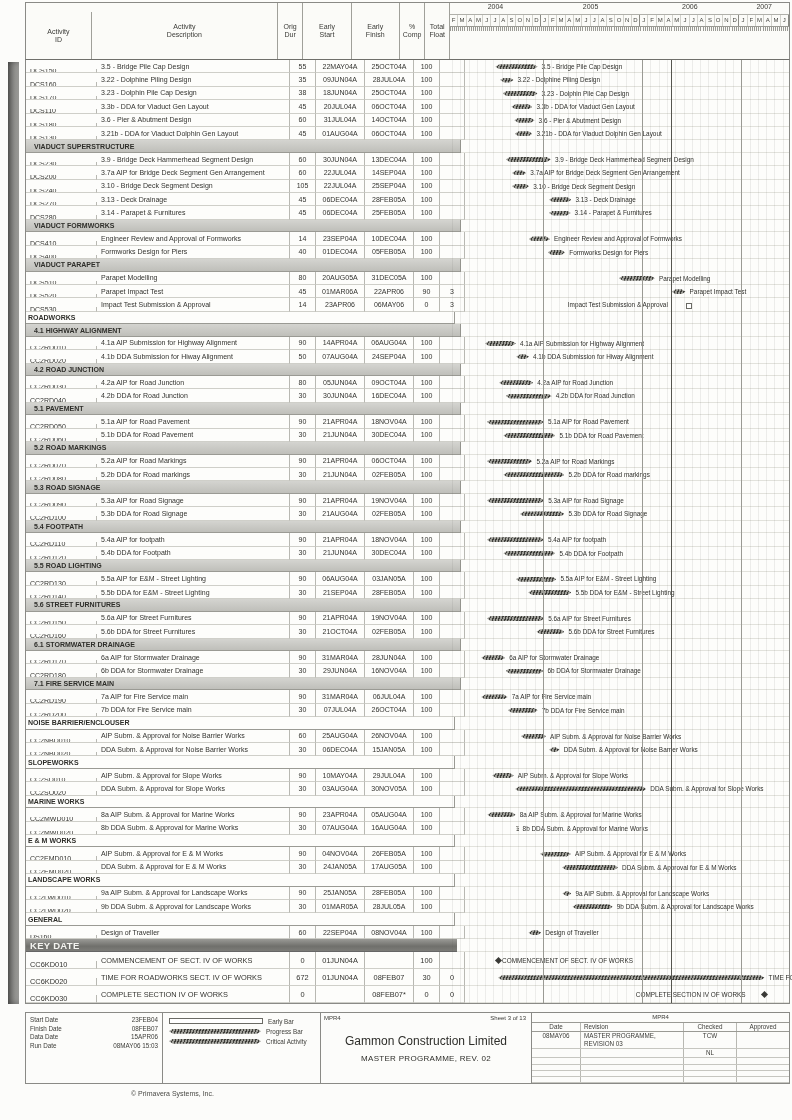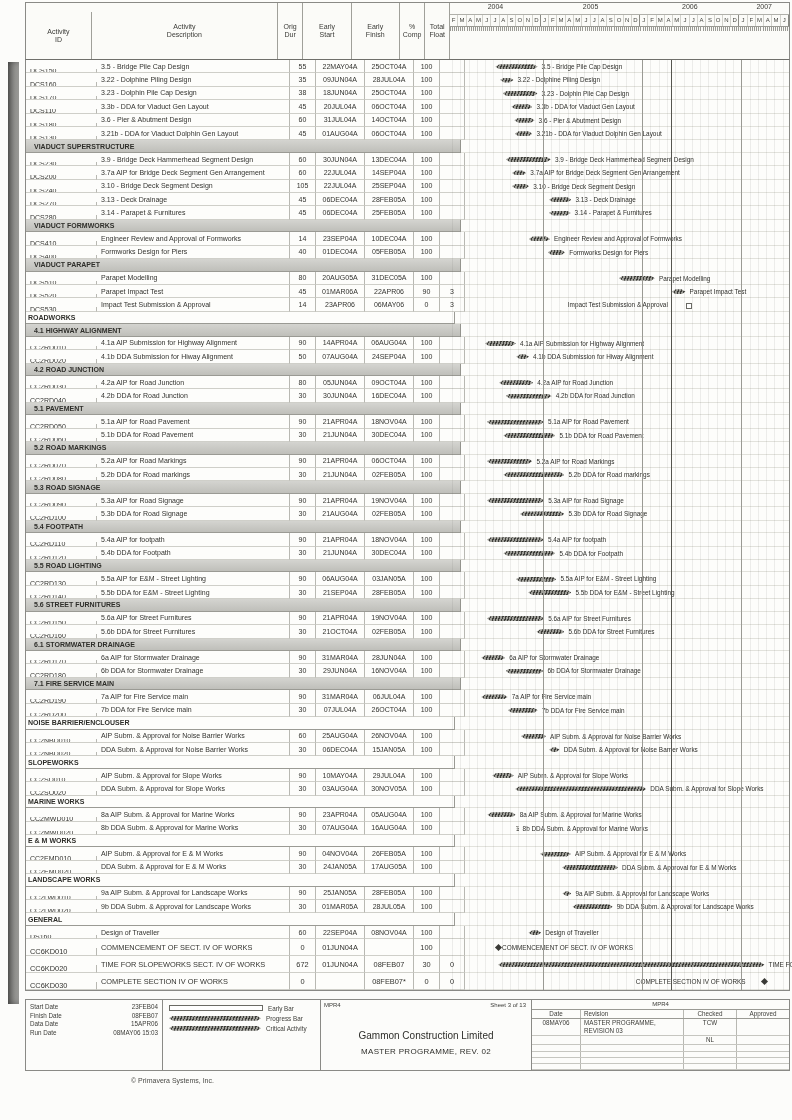--- a/index.html
+++ b/index.html
@@ -59,21 +59,21 @@
   .frow{display:flex;justify-content:space-between;line-height:8.5px;color:#3c3c38;}
   .flegend{width:145px;padding:3px 6px 0 6px;}
   .lrow{display:flex;align-items:center;height:10px;color:#3c3c38;}
   .lbar{width:92px;height:5px;margin-right:5px;
         background:repeating-linear-gradient(110deg,#3e3e3a 0 1.2px,#9e9e98 1.2px 2.9px);
         clip-path:polygon(0 50%,4px 0,calc(100% - 4px) 0,100% 50%,calc(100% - 4px) 100%,4px 100%);}
   .lbar.hollow{background:#fff;border:1px solid #6a6a64;height:4px;clip-path:none;}
   .ftitle{width:210px;position:relative;text-align:center;}
   .fcode{position:absolute;left:3px;top:2px;font-size:6px;color:#3c3c38;}
   .fsheet{position:absolute;right:5px;top:2px;font-size:6px;color:#3c3c38;}
-  .fcompany{margin-top:30px;font-size:10px;color:#2e2e2a;}
+  .fcompany{margin-top:21px;font-size:12px;color:#2e2e2a;}
   .fprog{margin-top:6px;font-size:8px;color:#2e2e2a;letter-spacing:.3px;}
   .frev{flex:1;display:flex;flex-direction:column;}
   .frev-h{text-align:center;font-size:6px;border-bottom:1px solid #9a9a94;line-height:9px;color:#3c3c38;}
   .frev-cols{display:flex;border-bottom:1px solid #9a9a94;line-height:8px;text-align:center;color:#3c3c38;}
   .frev-r{display:flex;border-bottom:1px solid #c6c6c0;line-height:8px;text-align:center;color:#3c3c38;flex:1;}
   .rc1{width:48px;border-right:1px solid #b8b8b2;}
   .rc2{flex:1;border-right:1px solid #b8b8b2;text-align:left;padding-left:3px;}
   .rc3{width:52px;border-right:1px solid #b8b8b2;}
   .rc4{width:52px;}
   .copyright{position:absolute;left:105px;bottom:-14px;font-size:7px;color:#4a4a46;}
@@ -840,36 +840,40 @@
           <div class="c w-od ctr">60</div>
           <div class="c w-es ctr">22SEP04A</div>
           <div class="c w-ef ctr">08NOV04A</div>
           <div class="c w-pc ctr">100</div>
           <div class="c w-tf ctr"></div>
           <div class="gcell">
             <div class="bar" style="left: 63.4792px; width: 12.8025px; top: 4.2px;"></div>
             <div class="glabel" style="line-height: 13.4px; top: 0px; left: 80.2817px;">Design of Traveller</div>
           </div>
         </div>
+        <div class="row">
+          <div class="banner small">KEY DATE</div>
+          <div class="gcell"></div>
+        </div>
         <div class="row r-k">
           <div class="c w-id lft">CC6KD010</div>
           <div class="c w-d lft">COMMENCEMENT OF SECT. IV OF WORKS</div>
           <div class="c w-od ctr">0</div>
           <div class="c w-es ctr">01JUN04A</div>
           <div class="c w-ef ctr"></div>
           <div class="c w-pc ctr">100</div>
           <div class="c w-tf ctr"></div>
           <div class="gcell">
             <div class="dia" style="left: 30.5732px; top: 6px;"></div>
             <div class="glabel" style="line-height: 17px; top: 0px; left: 37.0732px;">COMMENCEMENT OF SECT. IV OF WORKS</div>
           </div>
         </div>
         <div class="row r-k">
           <div class="c w-id lft">CC6KD020</div>
-          <div class="c w-d lft">TIME FOR SLOPEWORKS SECT. IV OF WORKS</div>
+          <div class="c w-d lft">TIME FOR ROADWORKS SECT. IV OF WORKS</div>
           <div class="c w-od ctr">672</div>
           <div class="c w-es ctr">01JUN04A</div>
           <div class="c w-ef ctr">08FEB07</div>
           <div class="c w-pc ctr">30</div>
           <div class="c w-tf ctr">0</div>
           <div class="gcell">
             <div class="bar" style="left: 33.0732px; width: 266.452px; top: 6px;"></div>
             <div class="glabel" style="line-height: 17px; top: 0px; left: 303.526px;">TIME FOR</div>
           </div>
         </div>

